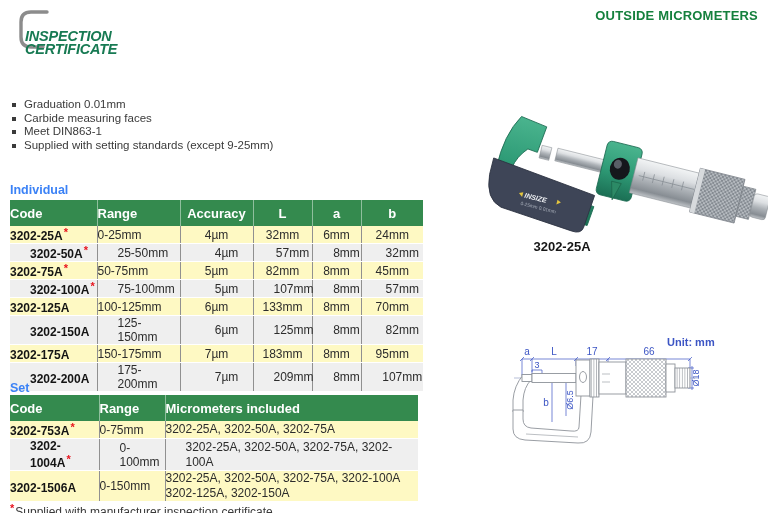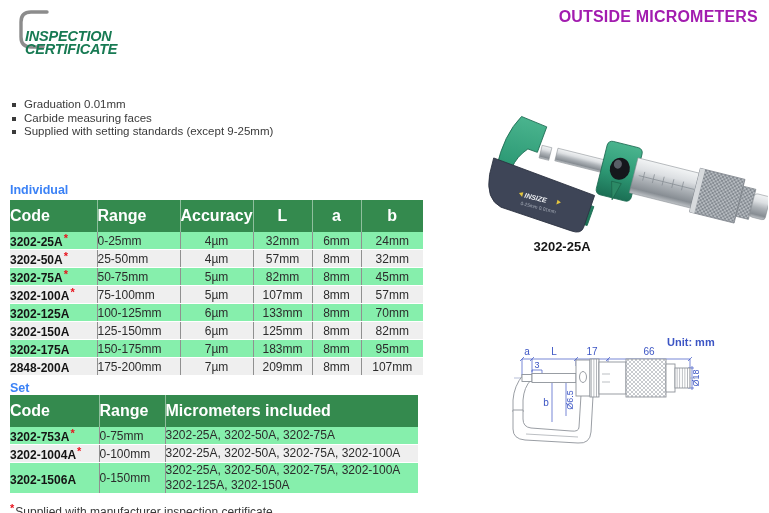--- a/index.html
+++ b/index.html
@@ -5,51 +5,51 @@
   html,body{margin:0;padding:0;background:#fff;}
   .page{position:relative;width:769px;height:513px;background:#ffffff;overflow:hidden;
         font-family:"Liberation Sans",sans-serif;}
 
   
   .logo{position:absolute;left:8px;top:6px;}
   .logo text{font-family:"Liberation Sans",sans-serif;font-weight:bold;font-style:italic;
              font-size:14.5px;fill:#177a53;letter-spacing:-0.2px;}
 
   
-  .title{position:absolute;top:8px;right:11px;font-size:16px;font-weight:bold;
-         color:#a21caf;letter-spacing:0.2px;}
+  .title{position:absolute;top:8px;right:11px;font-size:13px;font-weight:bold;
+         color:#15803d;letter-spacing:0.2px;}
 
   
   .features{position:absolute;left:10px;top:98px;margin:0;padding:0;list-style:none;}
   .features li{position:relative;padding-left:14px;font-size:11.5px;color:#3a3a3a;
                line-height:13.5px;}
   .features li::before{content:"";position:absolute;left:2px;top:5px;width:4px;height:4px;
                        background:#3a3a3a;}
 
   
   .sec-label{position:absolute;left:10px;font-size:12.5px;font-weight:bold;color:#3b82f6;}
   .lbl-individual{top:183px;}
   .lbl-set{top:381px;}
 
   
   .tblwrap{position:absolute;left:10px;}
   .tw-ind{top:200px;}
   .tw-set{top:395px;}
   table.tbl{border-collapse:collapse;table-layout:fixed;}
   table.ind{width:413px;}
   table.set{width:408px;}
-  .tbl th{background:#348a4e;color:#ffffff;font-size:16px;font-weight:bold;height:32px;
+  .tbl th{background:#348a4e;color:#ffffff;font-size:13px;font-weight:bold;height:26px;
           padding:0;text-align:center;}
   .tbl th.l{text-align:left;}
   .tbl th+th{border-left:1px solid rgba(255,255,255,0.45);}
   .tbl td{font-size:12px;color:#2c2c2c;height:16px;padding:0;
           border-bottom:1px solid #ffffff;border-left:1px solid #909090;}
   .tbl td:first-child{border-left:none;}
-  .tbl tr.odd td{background:#86efac;}
-  .tbl tr.even td{background:#efefef;}
+  .tbl tr.odd td{background:#fef9c3;}
+  .tbl tr.even td{background:#efefef;padding-left:20px;}
   .c{text-align:center;}
   .pl13{padding-left:13px;}
   .pl9{padding-left:9px;}
   .pl8{padding-left:8px;margin-top:40px;}
   .code{font-weight:bold;color:#141414;}
   .star{color:#e8131d;font-weight:bold;font-size:11px;vertical-align:4px;margin-left:1px;}
   td.multi div{line-height:15px;}
 
   
   .footnote{position:absolute;left:10px;top:502px;font-size:12px;color:#3a3a3a;}
@@ -79,20 +79,21 @@
     <path d="M39,6 H23 Q13,6 13,16 V31 Q13,41 23,41 H35" fill="none" stroke="#8c8c8c" stroke-width="3.4" stroke-linecap="round"></path>
     <text x="17" y="35">INSPECTION</text>
     <text x="17" y="48">CERTIFICATE</text>
   </svg>
 
   <div class="title">OUTSIDE MICROMETERS</div>
 
   <ul class="features">
     <li><span>Graduation 0.01mm</span></li>
     <li><span>Carbide measuring faces</span></li>
+    <li><span>Meet DIN863-1</span></li>
     <li><span>Supplied with setting standards (except 9-25mm)</span></li>
   </ul>
 
   <div class="sec-label lbl-individual">Individual</div>
 
   <div class="tblwrap tw-ind">
     <table class="tbl ind">
       <colgroup>
         <col style="width:87px">
           <col style="width:83px">
@@ -162,21 +163,21 @@
         </tr>
         <tr class="odd">
           <td class="pl13"><span class="code">3202-175A</span><span class="star"></span></td>
           <td class="pl9">150-175mm</td>
           <td class="c">7µm</td>
           <td class="c">183mm</td>
           <td class="c">8mm</td>
           <td class="c">95mm</td>
         </tr>
         <tr class="even">
-          <td class="pl13"><span class="code">2848-200A</span><span class="star"></span></td>
+          <td class="pl13"><span class="code">3202-200A</span><span class="star"></span></td>
           <td class="pl9">175-200mm</td>
           <td class="c">7µm</td>
           <td class="c">209mm</td>
           <td class="c">8mm</td>
           <td class="c">107mm</td>
         </tr>
       </tbody>
     </table>
   </div>
 

